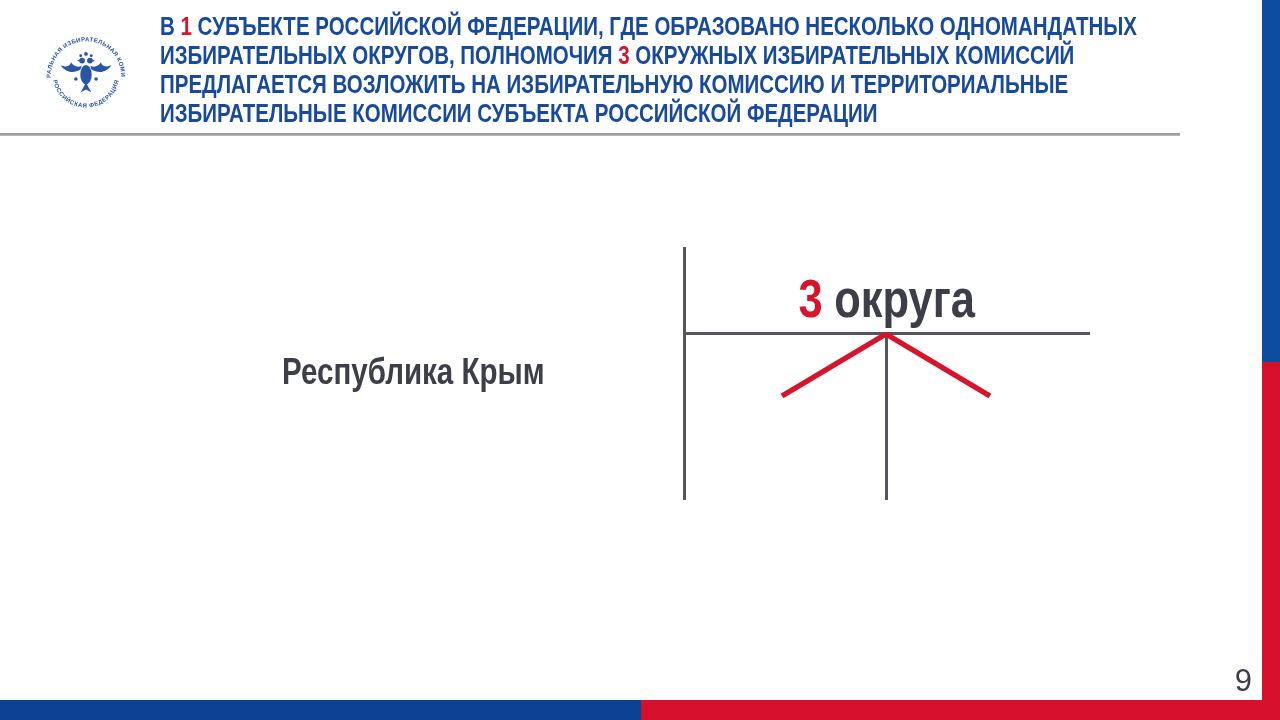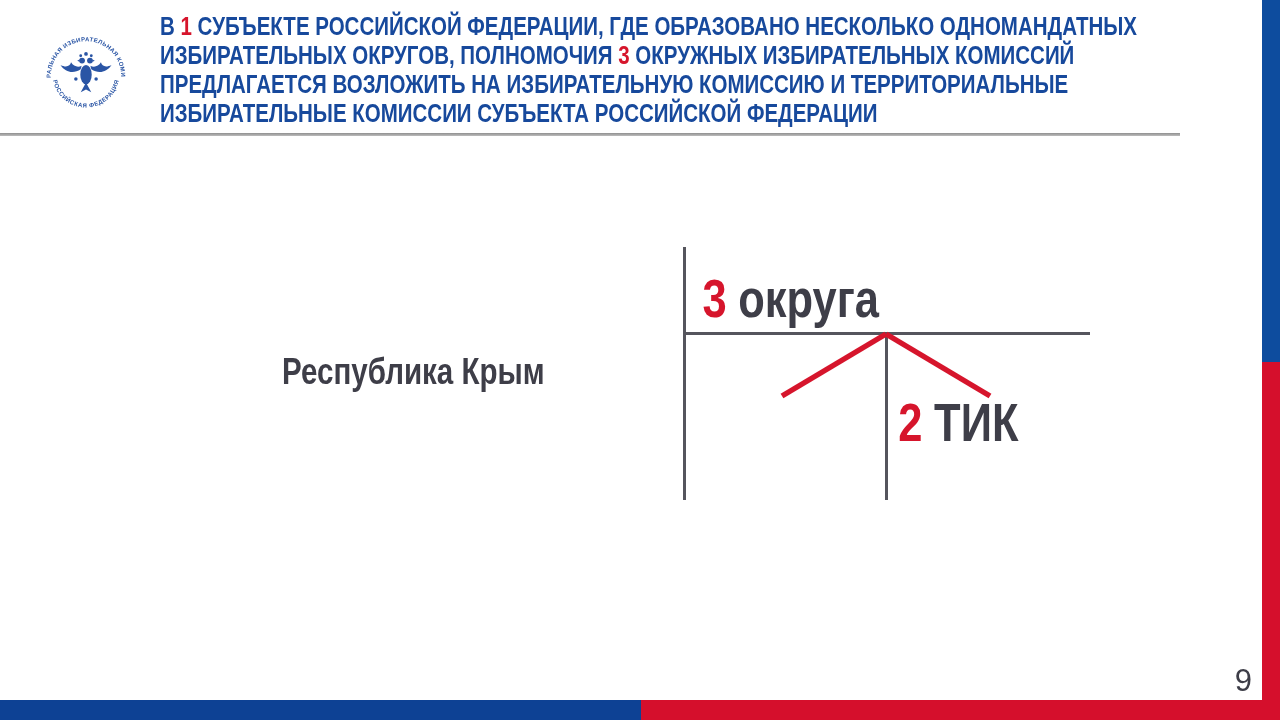--- a/index.html
+++ b/index.html
@@ -26,21 +26,21 @@
   .v1{left:683px;top:247px;width:2.5px;height:253px;}
   .hline{left:683px;top:332px;width:407px;height:2.5px;}
   .v2{left:885px;top:332px;width:2.5px;height:168px;}
   .dg-text{
     position:absolute;font-weight:700;color:var(--text-dark,#3e3e48);
     font-size:53px;line-height:1;white-space:nowrap;
   }
   .narrow{display:inline-block;transform:scaleX(0.82);transform-origin:center;}
   .narrow-left{display:inline-block;transform:scaleX(0.82);transform-origin:0 50%;}
   .region-label{left:282px;top:354px;font-size:36px;}
-  .cell{text-align:left;}
+  .cell{text-align:center;}
   .cell-top{left:683px;width:407px;top:272px;}
   .cell-left{left:683px;width:202px;top:396px;}
   .cell-right{left:885px;width:205px;top:396px;}
   .num{margin-right:0.27em;}
   .branch-svg{position:absolute;left:770px;top:326px;width:230px;height:76px;}
   
   .page-number{
     position:absolute;left:1210px;top:664px;width:42px;text-align:right;
     font-size:31px;line-height:1.1;color:var(--text-dark,#3e3e48);
   }
@@ -102,23 +102,20 @@
   <svg class="branch-svg" viewBox="0 0 230 76">
     <line x1="116" y1="8" x2="12" y2="70" stroke="var(--accent-red,#d6152c)" stroke-width="5.5"></line>
     <line x1="116" y1="8" x2="220" y2="70" stroke="var(--accent-red,#d6152c)" stroke-width="5.5"></line>
   </svg>
 
   <div class="dg-text cell cell-top">
     <span class="narrow"><span class="red num">3</span><span>округа</span></span>
   </div>
 
 
-  <div class="dg-text cell cell-right">
-    <span class="narrow"><span class="red num">2</span><span>ТИК</span></span>
-  </div>
 
   <div class="page-number">9</div>
 
   <div class="stripe">
     <div class="stripe-blue"></div>
     <div class="stripe-red"></div>
   </div>
 
   <div class="bottom-bar">
     <div class="bar-blue"></div>

